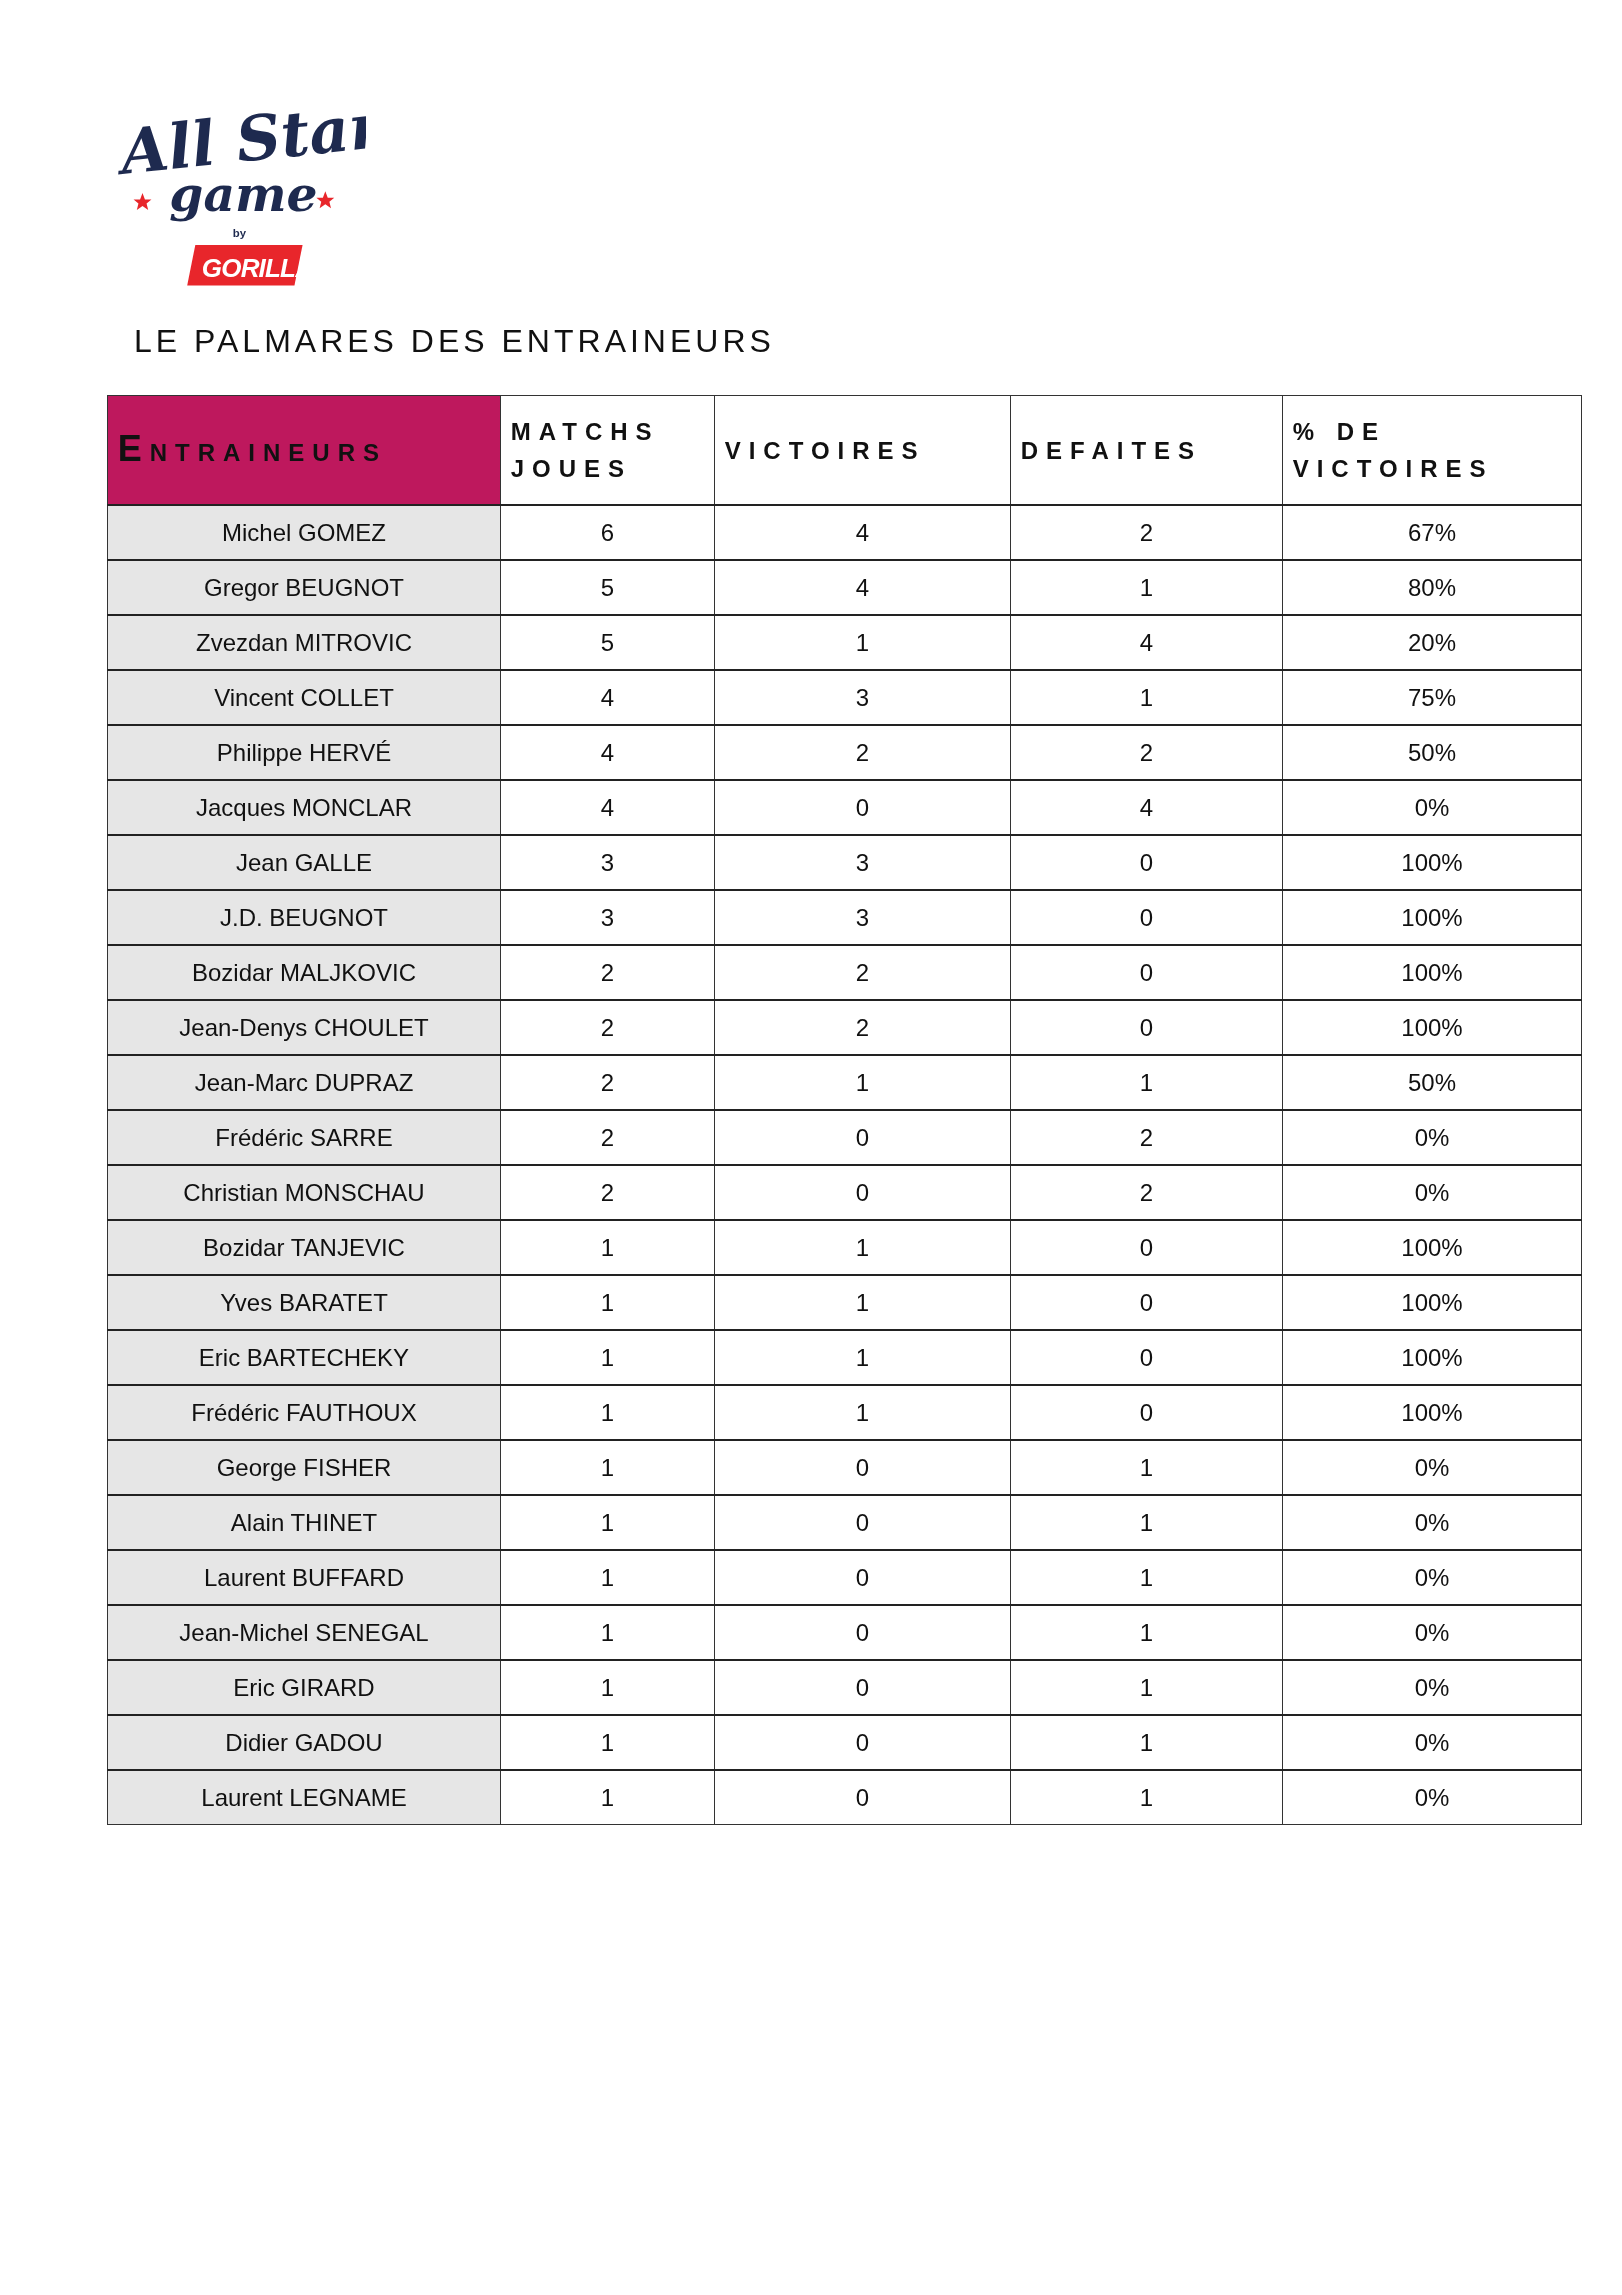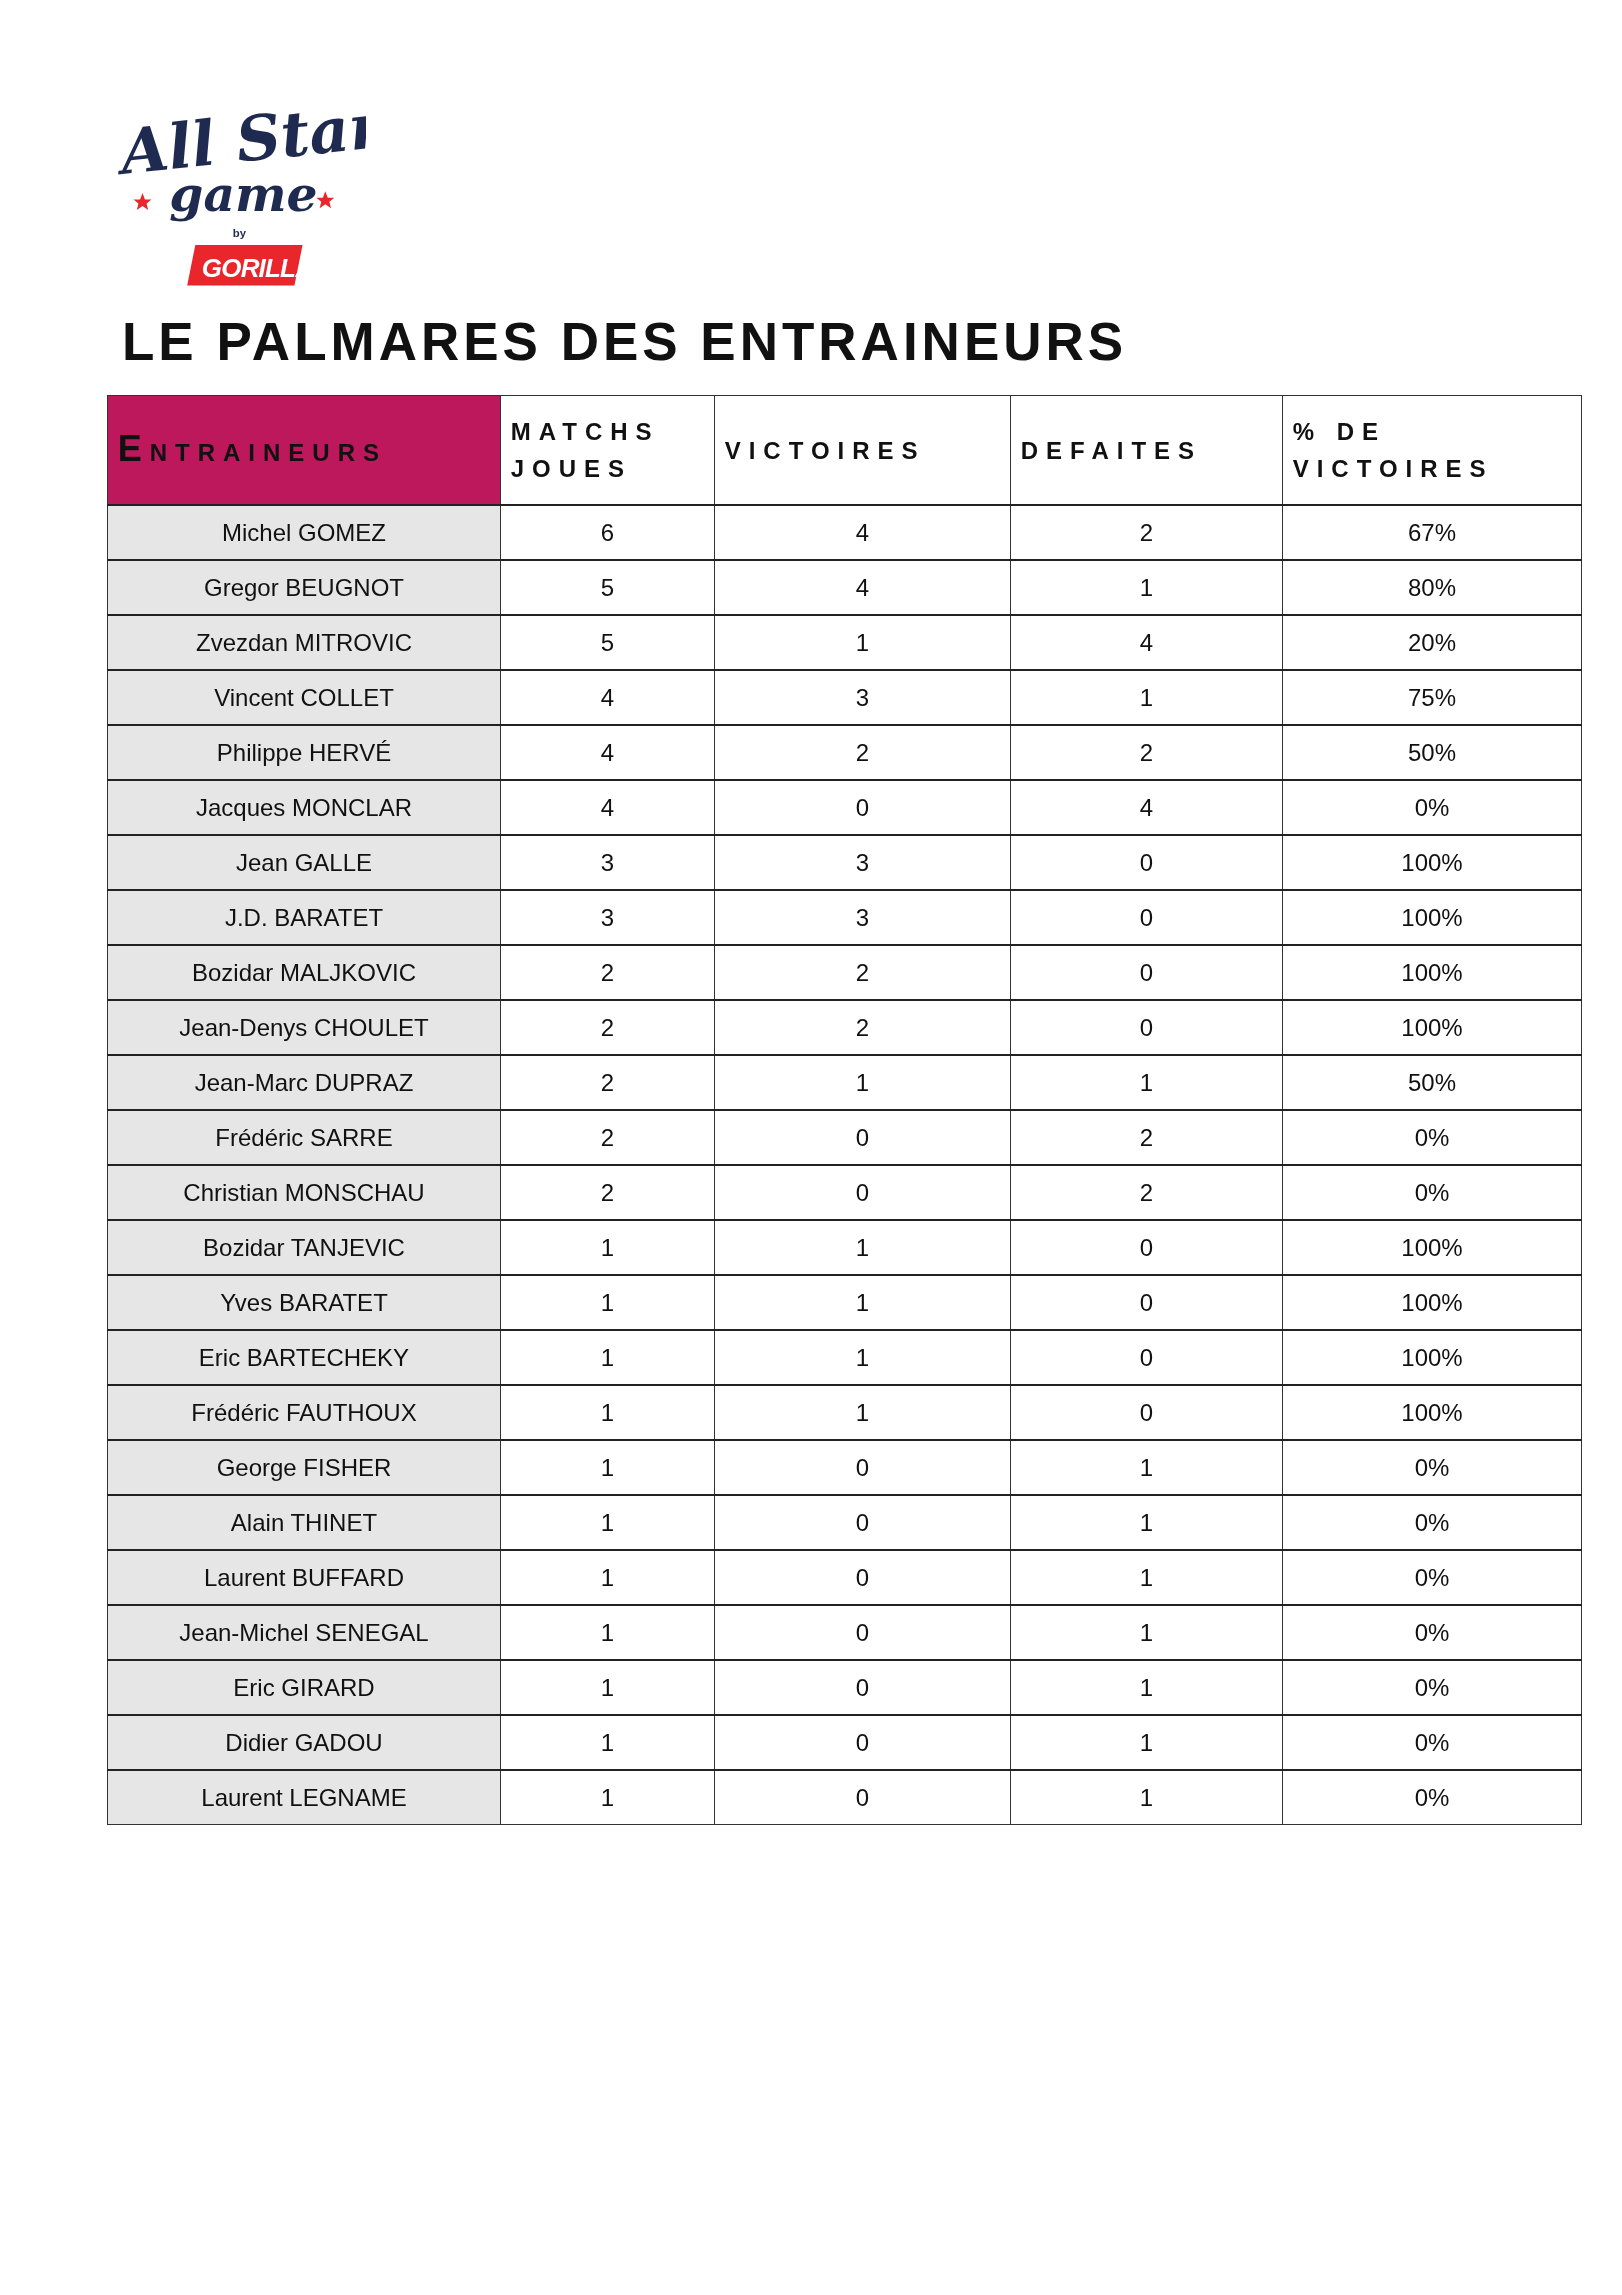--- a/index.html
+++ b/index.html
@@ -1,18 +1,18 @@
 <!DOCTYPE html>
 <html style="font-size:13px"><head>
 <meta charset="utf-8">
 <style>
   html, body { margin: 0; padding: 0; background: #ffffff; }
   body { width: 1623px; height: 2295px; position: relative; overflow: hidden; font-family: "Liberation Sans", sans-serif; color: #111; }
   .logo { position: absolute; left: 114px; top: 97px; width: 252px; height: 195px; }
-  .title { position: absolute; left: 118px; top: 307px; font-size: 53px; font-weight: bold; letter-spacing: 4px; color: #111; margin: 4px; }
+  .title { position: absolute; left: 118px; top: 307px; font-size: 32px; font-weight: normal; letter-spacing: 4px; color: #111; margin: 16px; }
   table.palmares { position: absolute; left: 107px; top: 395px; width: 1474px; border-collapse: collapse; table-layout: fixed; }
   table.palmares th, table.palmares td { border: 1.6px solid #333; }
   table.palmares th { height: 108px; text-align: left; vertical-align: middle; padding: 0 9.7px; font-weight: bold; font-size: 24px; letter-spacing: 8px; line-height: 37px; background: #fff; }
   table.palmares th.first { background: #be185d; }
   table.palmares th .big { font-size: 36px; }
   table.palmares td { height: 51px; text-align: center; vertical-align: middle; font-size: 24px; color: #111; }
   table.palmares td.name { background: #e6e6e6; }
   col.c1 { width: 393px; } col.c2 { width: 214px; } col.c3 { width: 296px; } col.c4 { width: 272px; } col.c5 { width: 299px; }
   table.palmares tr.row td { border-top: 2.4px solid #222; }
 </style>
@@ -94,21 +94,21 @@
         <td>0%</td>
       </tr>
       <tr class="row">
         <td class="name">Jean GALLE</td>
         <td>3</td>
         <td>3</td>
         <td>0</td>
         <td>100%</td>
       </tr>
       <tr class="row">
-        <td class="name">J.D. BARATET</td>
+        <td class="name">J.D. BEUGNOT</td>
         <td>3</td>
         <td>3</td>
         <td>0</td>
         <td>100%</td>
       </tr>
       <tr class="row">
         <td class="name">Bozidar MALJKOVIC</td>
         <td>2</td>
         <td>2</td>
         <td>0</td>

